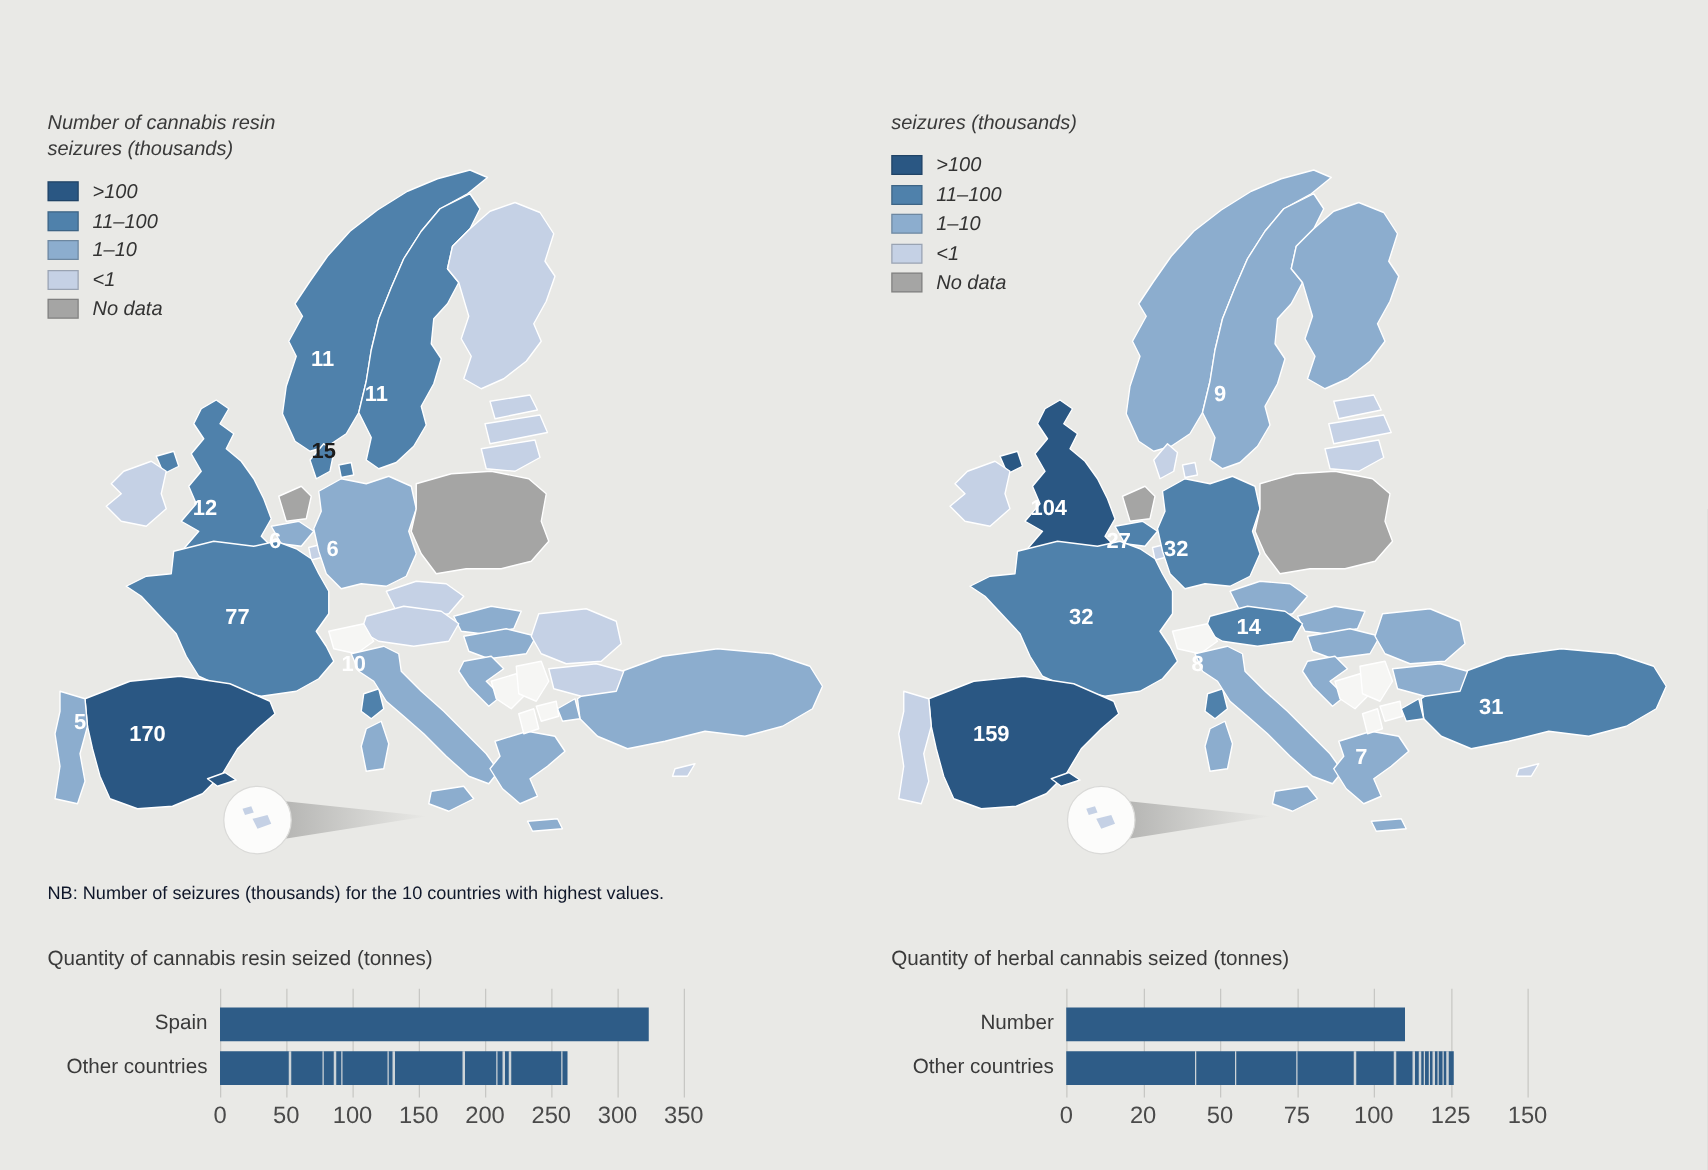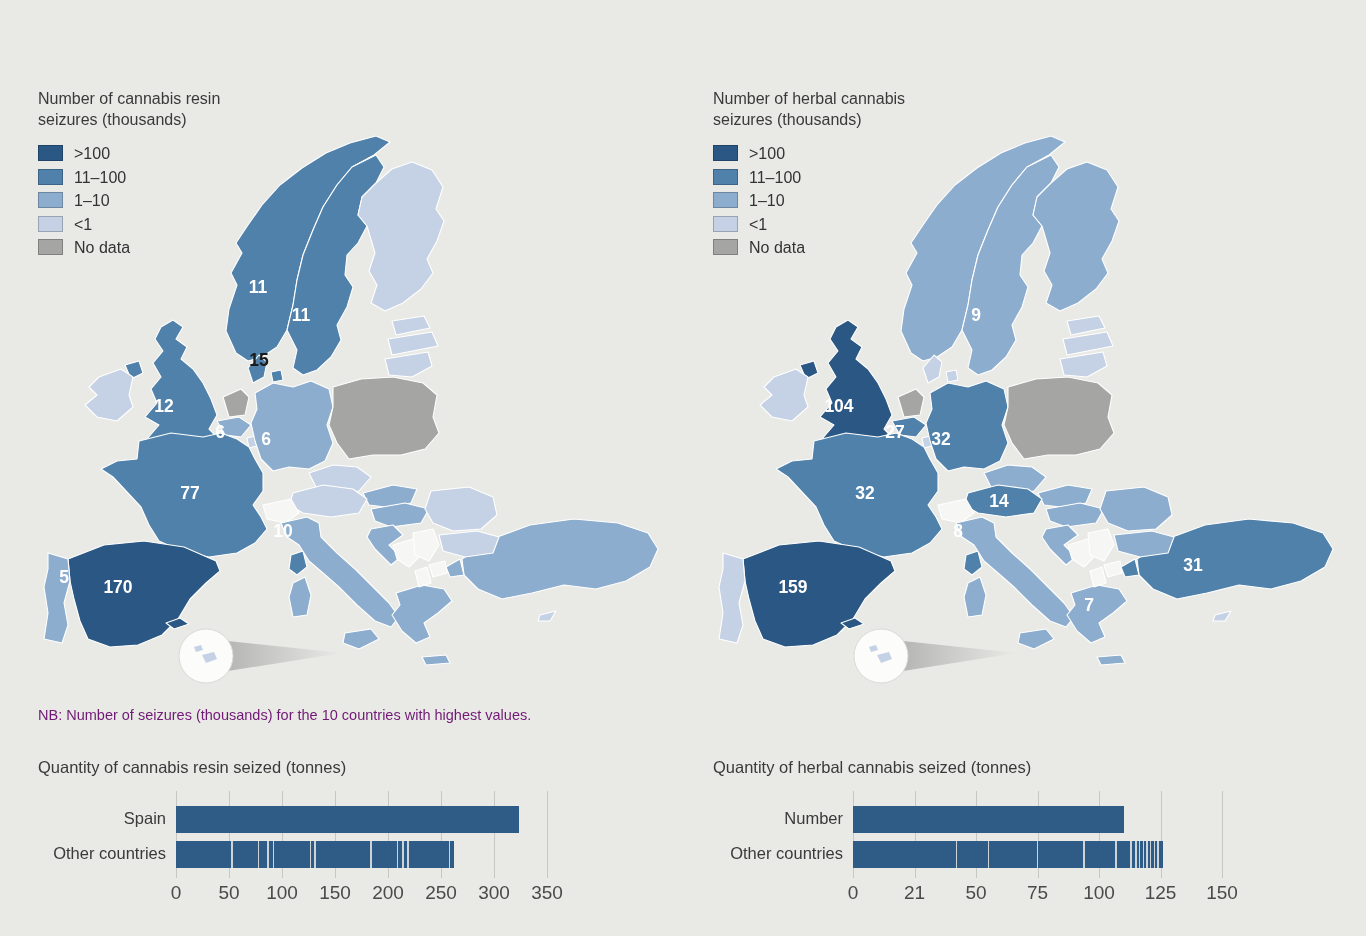--- a/index.html
+++ b/index.html
@@ -1,27 +1,27 @@
 <!DOCTYPE html>
 <html><head>
 <meta charset="utf-8">
 <style>
   html,body{margin:0;padding:0;background:#d8d8d6;}
   .page{position:relative;width:1366px;height:936px;background:#e9e9e6;
         font-family:"Liberation Sans",sans-serif;overflow:hidden;}
   .page-title{position:absolute;left:38px;top:30px;font-size:18px;font-weight:bold;
         color:#373737;margin:0;}
-  .legend{position:absolute;top:88px;width:330px;}
+  .legend{position:absolute;top:88px;width:330px;font-style:italic;}
   .legend-line{font-size:16px;color:#3a3a3a;line-height:21px;}
   .legend-items{margin-top:15px;}
   .legend-row{display:flex;align-items:flex-start;height:23.6px;}
   .swatch{width:25px;height:16px;box-sizing:border-box;border:1px solid rgba(0,0,0,0.22);}
   .legend-label{margin-left:11px;font-size:16px;color:#333;}
   .map-svg{position:absolute;top:125px;width:620px;height:570px;}
-  .note{position:absolute;left:38px;top:707px;font-size:14.5px;color:#701a75;}
+  .note{position:absolute;left:38px;top:707px;font-size:14.5px;color:#0f172a;}
   .chart-title{position:absolute;top:758px;font-size:16.5px;color:#3a3a3a;}
   .gridline{position:absolute;width:1px;background:#c7c7c4;}
   .bar{position:absolute;background:#2e5c87;}
   .bar-divider{position:absolute;top:0;bottom:0;width:1.5px;background:rgba(233,233,230,0.85);}
   .row-label{position:absolute;font-size:16.5px;color:#3a3a3a;text-align:right;height:22px;}
   .tick-label{position:absolute;font-size:19px;color:#4a4a4a;text-align:center;width:64px;}
   .map-label{font-weight:bold;font-size:17.5px;}
 </style>
 </head>
 <body>
@@ -50,21 +50,20 @@
           <span class="legend-label">&lt;1</span>
         </div>
         <div class="legend-row">
           <div class="swatch" style="background: rgb(165, 165, 164);"></div>
           <span class="legend-label">No data</span>
         </div>
       </div>
   </div>
 
   <div class="legend" style="left:713px">
-    <div class="legend-line">Number of herbal cannabis</div>
     <div class="legend-line">seizures (thousands)</div>
     <div class="legend-items" id="legend-items-1">
         <div class="legend-row">
           <div class="swatch" style="background: rgb(42, 87, 131);"></div>
           <span class="legend-label">&gt;100</span>
         </div>
         <div class="legend-row">
           <div class="swatch" style="background: rgb(79, 129, 171);"></div>
           <span class="legend-label">11–100</span>
         </div>
@@ -246,21 +245,21 @@
         <div class="bar-divider" style="left: 220.79px;"></div>
         <div class="bar-divider" style="left: 226.09px;"></div>
         <div class="bar-divider" style="left: 231.39px;"></div>
         <div class="bar-divider" style="left: 272.73px;"></div>
       </div>
     </div>
   <div id="chart-1">
       <div class="gridline" style="left: 853px; top: 791px; height: 87px;"></div>
       <div class="tick-label" style="left: 821px; top: 882px;">0</div>
       <div class="gridline" style="left: 914.5px; top: 791px; height: 87px;"></div>
-      <div class="tick-label" style="left: 882.5px; top: 882px;">21</div>
+      <div class="tick-label" style="left: 882.5px; top: 882px;">20</div>
       <div class="gridline" style="left: 976px; top: 791px; height: 87px;"></div>
       <div class="tick-label" style="left: 944px; top: 882px;">50</div>
       <div class="gridline" style="left: 1037.5px; top: 791px; height: 87px;"></div>
       <div class="tick-label" style="left: 1005.5px; top: 882px;">75</div>
       <div class="gridline" style="left: 1099px; top: 791px; height: 87px;"></div>
       <div class="tick-label" style="left: 1067px; top: 882px;">100</div>
       <div class="gridline" style="left: 1160.5px; top: 791px; height: 87px;"></div>
       <div class="tick-label" style="left: 1128.5px; top: 882px;">125</div>
       <div class="gridline" style="left: 1222px; top: 791px; height: 87px;"></div>
       <div class="tick-label" style="left: 1190px; top: 882px;">150</div>

